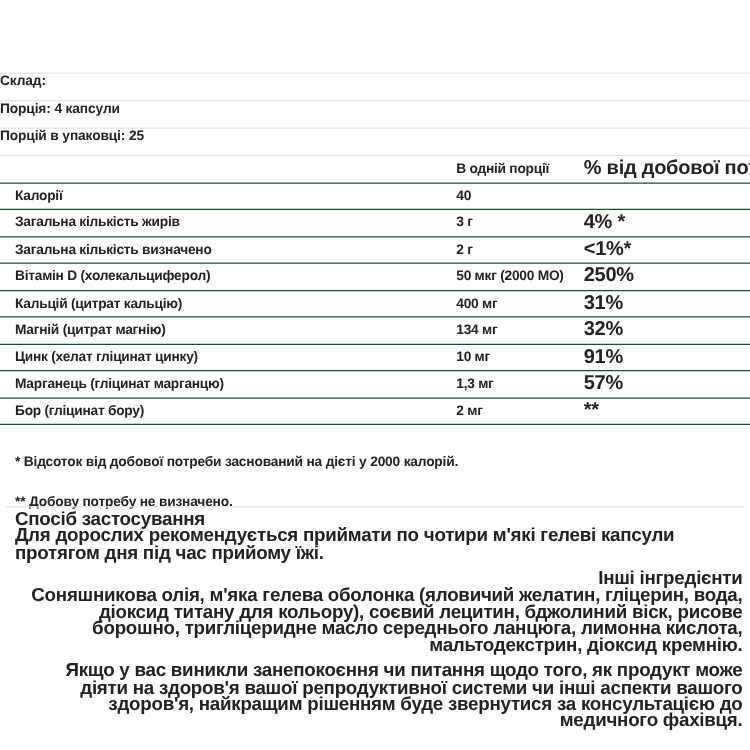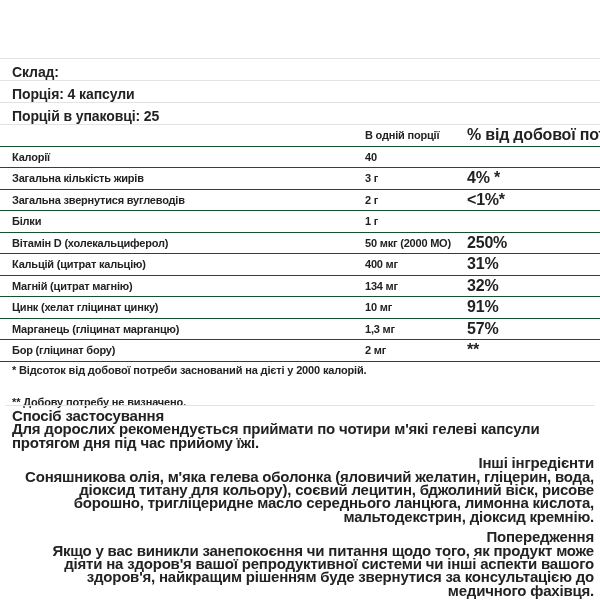--- a/index.html
+++ b/index.html
@@ -15,24 +15,23 @@
     position:absolute; left:5px; right:5px; height:1px;
     background:#e3e3e3;
   }
   
   .info-rows {
     position:absolute; top:58px; left:0; right:0;
     border-top:1px solid #e3e3e3;
   }
   .info-row {
     height:21px;
-    display:flex; align-items:flex-end;
-    padding-left:12px;
+    display:flex; align-items:flex-start;
     border-bottom:1px solid #e3e3e3;
-    font-size:14px; font-weight:bold; letter-spacing:-0.1px;
+    font-size:11px; font-weight:bold; letter-spacing:-0.1px;
   }
   
   .facts-table { position:absolute; top:124px; left:0; right:0; }
   .t-row {
     position:relative; height:20.5px;
     border-bottom:1px solid #14532d;
   }
   .t-row .cell-name {
     position:absolute; left:12px; top:50%; transform:translateY(-50%);
     font-size:11px; font-weight:bold; letter-spacing:-0.2px; white-space:nowrap;
@@ -90,28 +89,23 @@
       <span class="cell-name">Калорії</span>
       <span class="cell-amount">40</span>
       <span class="cell-dv"></span>
     </div>
     <div class="t-row">
       <span class="cell-name">Загальна кількість жирів</span>
       <span class="cell-amount">3 г</span>
       <span class="cell-dv">4% *</span>
     </div>
     <div class="t-row">
-      <span class="cell-name">Загальна звернутися вуглеводів</span>
+      <span class="cell-name">Загальна кількість визначено</span>
       <span class="cell-amount">2 г</span>
       <span class="cell-dv">&lt;1%*</span>
-    </div>
-    <div class="t-row">
-      <span class="cell-name">Білки</span>
-      <span class="cell-amount">1 г</span>
-      <span class="cell-dv"></span>
     </div>
     <div class="t-row">
       <span class="cell-name">Вітамін D (холекальциферол)</span>
       <span class="cell-amount">50 мкг (2000 МО)</span>
       <span class="cell-dv">250%</span>
     </div>
     <div class="t-row">
       <span class="cell-name">Кальцій (цитрат кальцію)</span>
       <span class="cell-amount">400 мг</span>
       <span class="cell-dv">31%</span>
@@ -146,18 +140,17 @@
   <div class="sections">
     <div class="section">
       <div class="section-heading">Спосіб застосування</div>
       <div class="section-body">Для дорослих рекомендується приймати по чотири м'які гелеві капсули протягом дня під час прийому їжі.</div>
     </div>
     <div class="section">
       <div class="section-heading">Інші інгредієнти</div>
       <div class="section-body">Соняшникова олія, м'яка гелева оболонка (яловичий желатин, гліцерин, вода, діоксид титану для кольору), соєвий лецитин, бджолиний віск, рисове борошно, тригліцеридне масло середнього ланцюга, лимонна кислота, мальтодекстрин, діоксид кремнію.</div>
     </div>
     <div class="section">
-      <div class="section-heading">Попередження</div>
       <div class="section-body">Якщо у вас виникли занепокоєння чи питання щодо того, як продукт може діяти на здоров'я вашої репродуктивної системи чи інші аспекти вашого здоров'я, найкращим рішенням буде звернутися за консультацією до медичного фахівця.</div>
     </div>
   </div>
 
 </div>
 
 </body></html>

